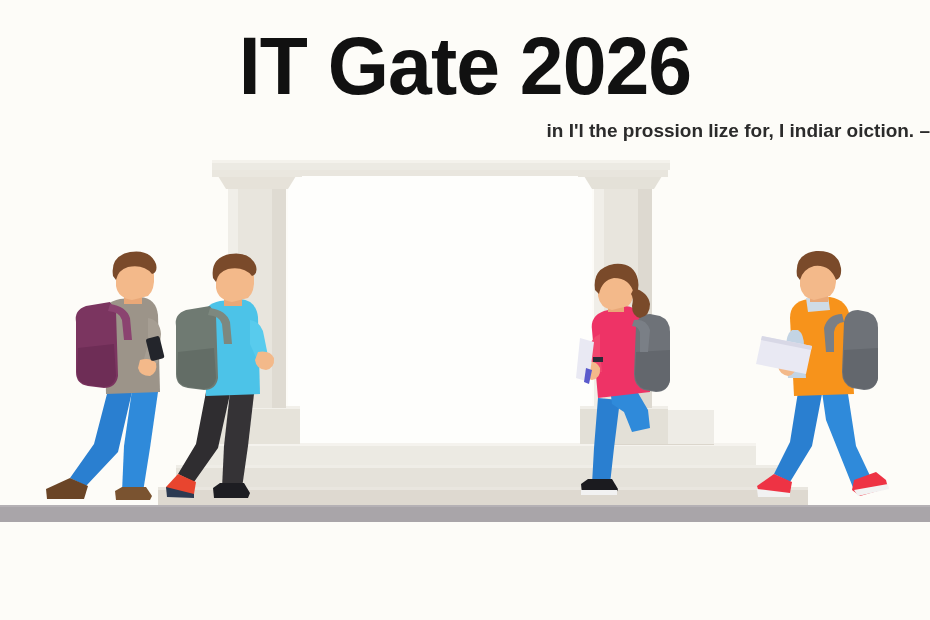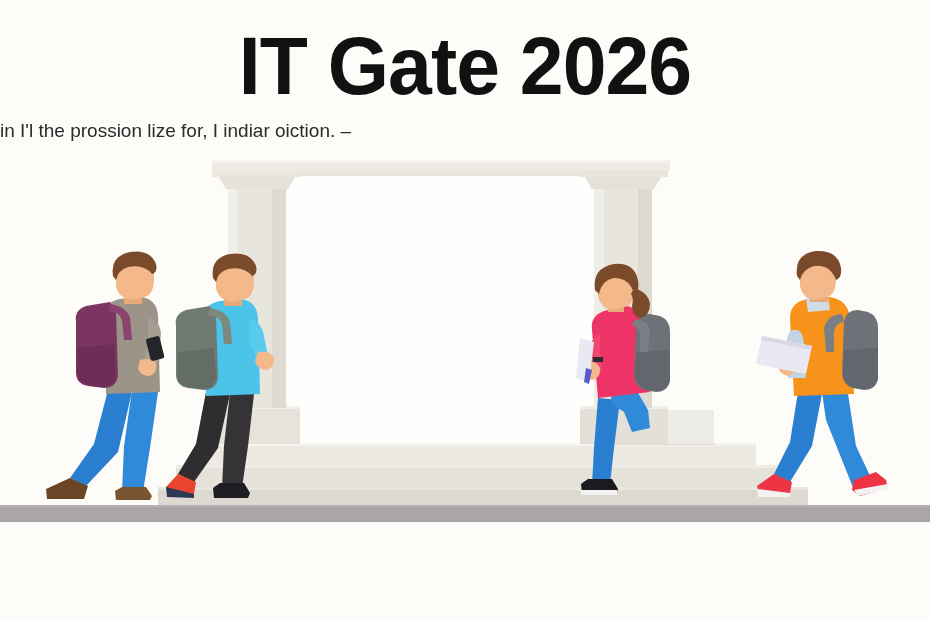--- a/index.html
+++ b/index.html
@@ -40,23 +40,23 @@
     letter-spacing: -1px;
     color: #111111;
     transform: scaleX(0.96);
     transform-origin: 50% 50%;
     white-space: nowrap;
   }
   #subtitle {
     position: absolute;
     left: 0; top: 120px;
     width: 930px;
-    text-align: left;
+    text-align: right;
     font-size: 19px;
-    font-weight: 400;
+    font-weight: 700;
     color: #2b2b2b;
     white-space: nowrap;
   }
   #signature {
     position: absolute;
     left: 745px;
     top: 534px;
     font-family: "Liberation Sans", sans-serif;
     font-size: 40px;
     font-weight: 400;

